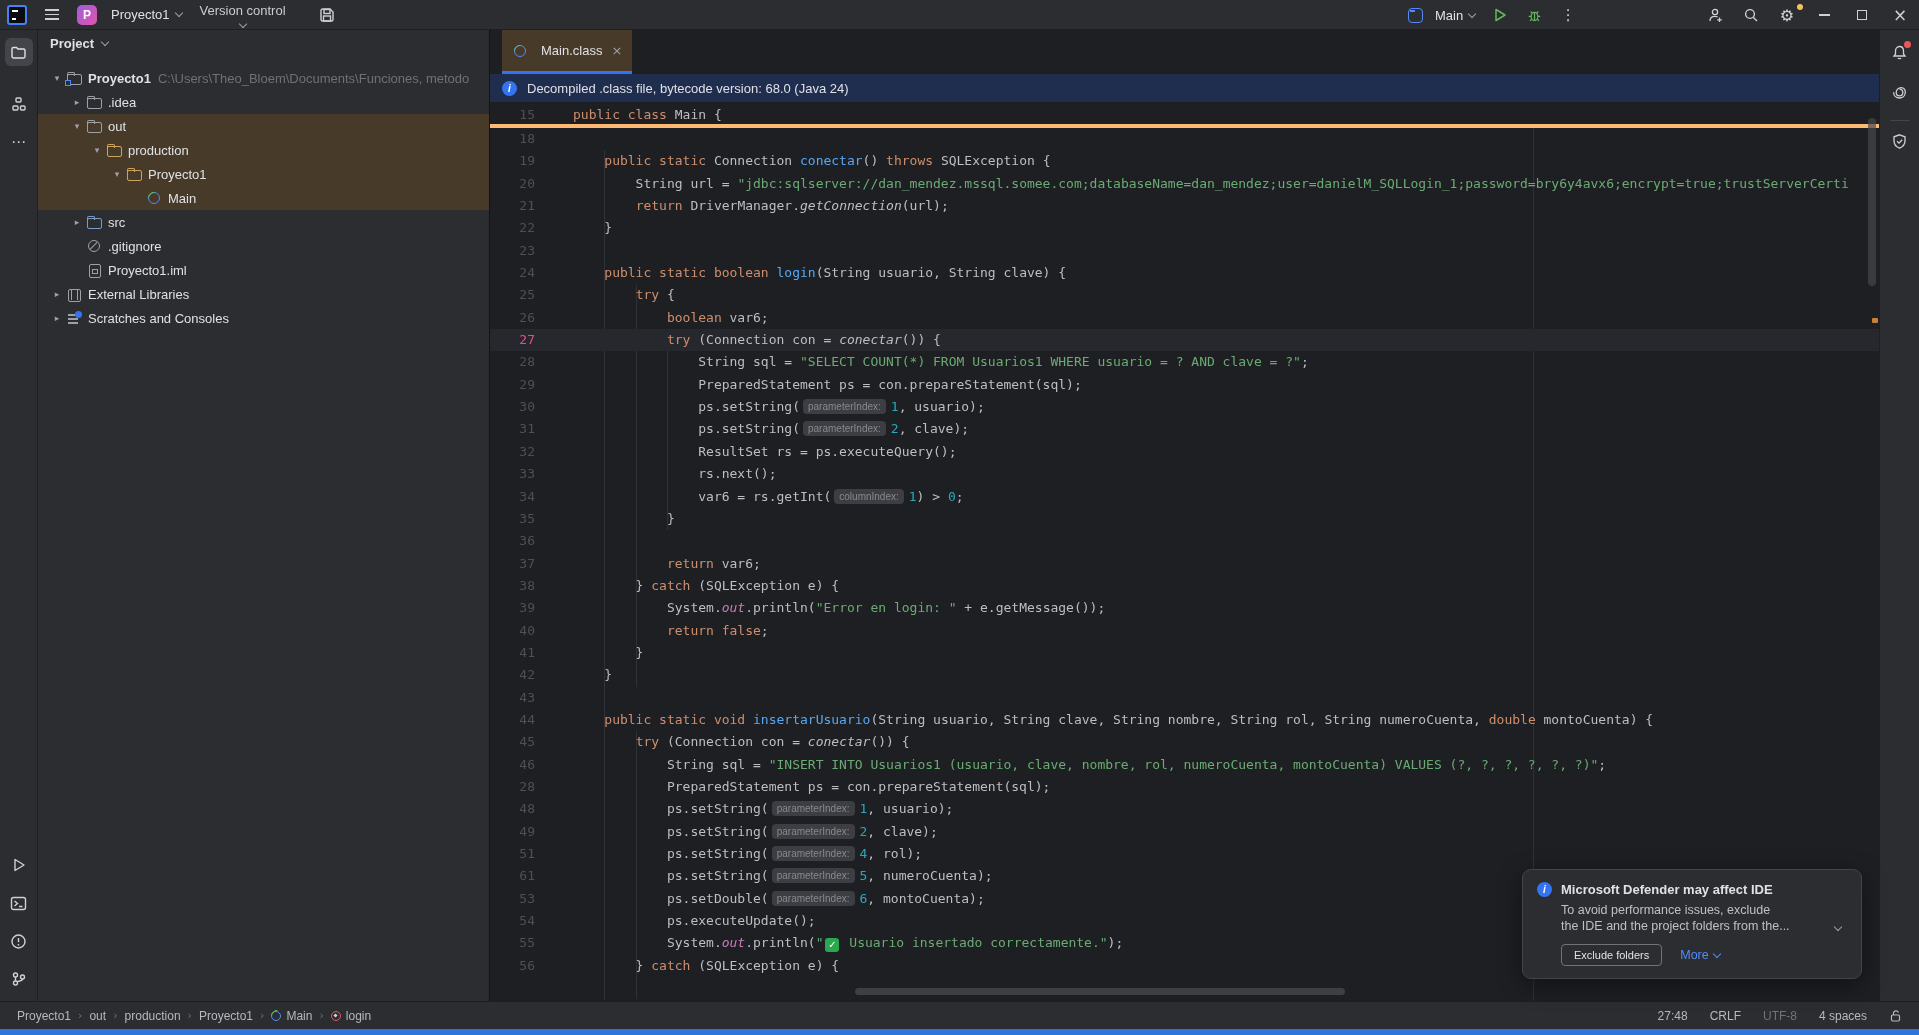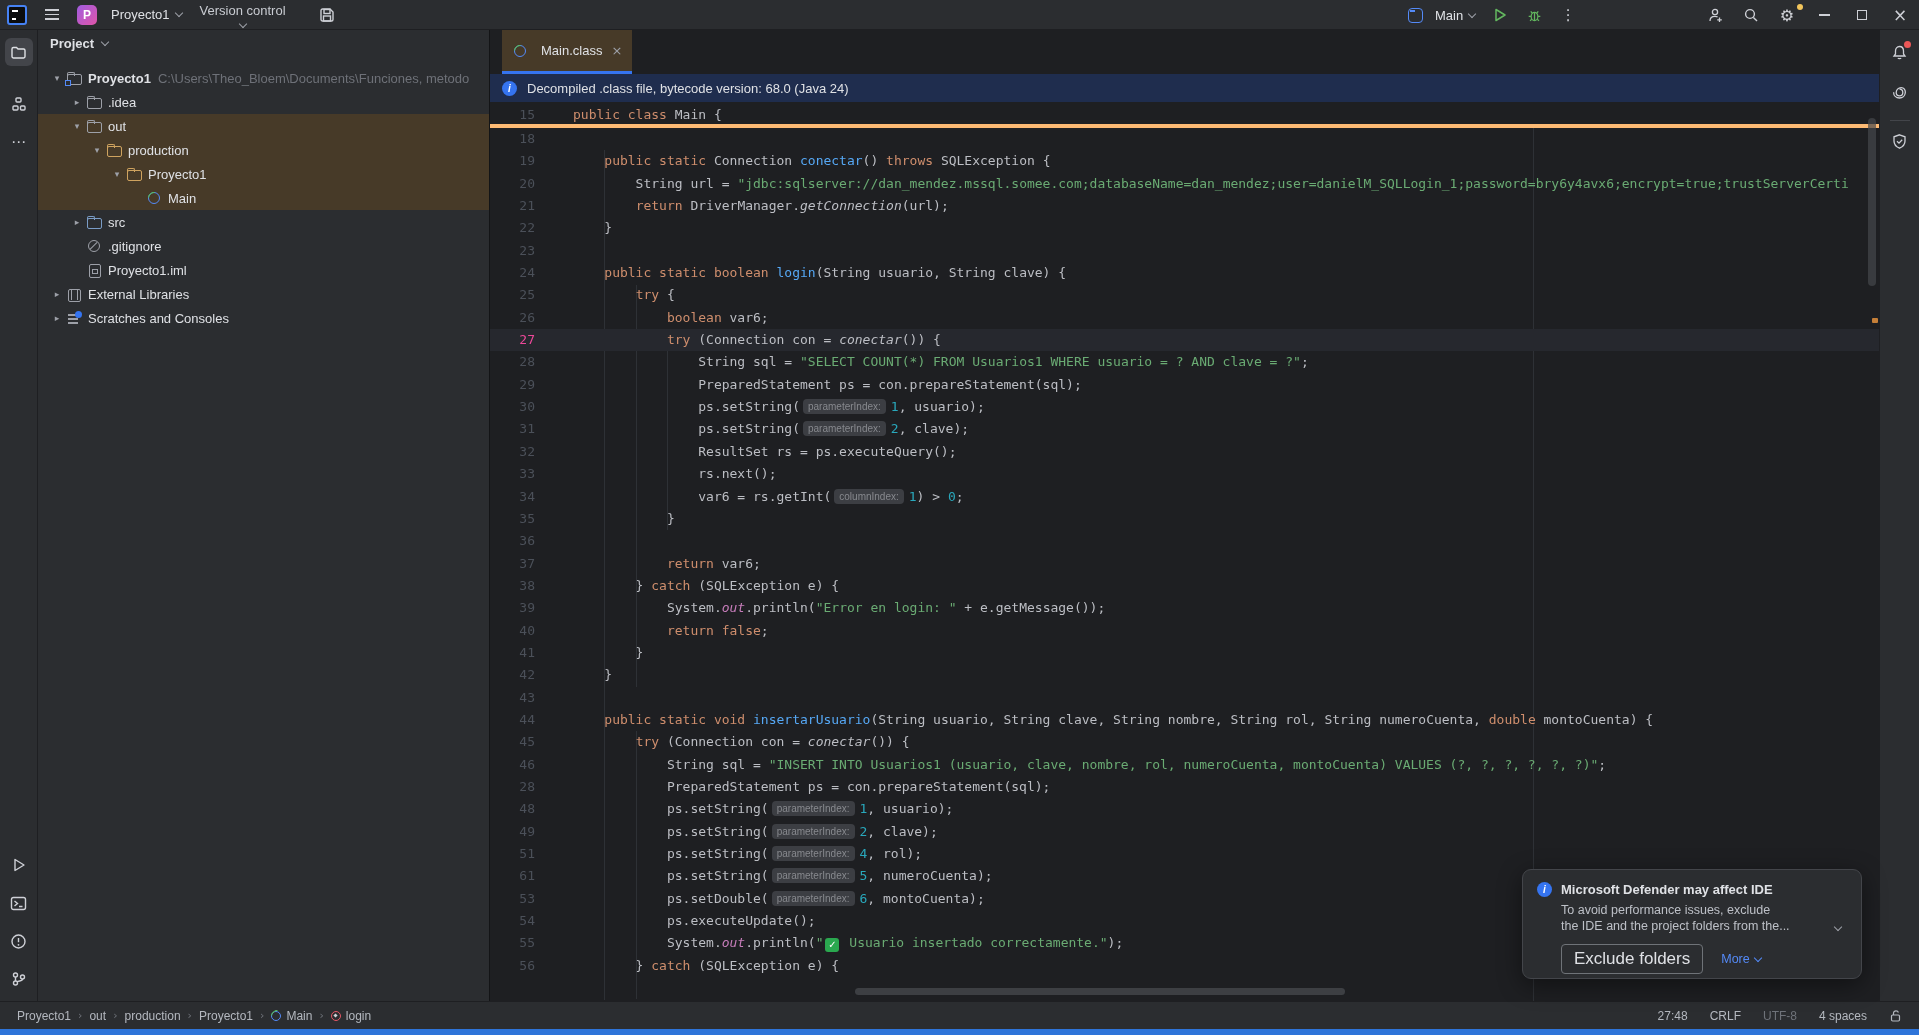--- a/index.html
+++ b/index.html
@@ -141,21 +141,21 @@
 
   
   .popup{ position:absolute; left:1522px; top:869px; width:340px; height:110px; background:#2b2d30;
           border:1px solid #43454a; border-radius:9px; z-index:50; box-shadow:0 6px 24px rgba(0,0,0,.45);
           padding:12px 14px 0 14px;}
   .popup-head{ display:flex; align-items:center; gap:9px; font-size:13px; font-weight:bold; color:#dfe1e5;}
   .popup-body{ margin:5px 0 0 24px; font-size:12.5px; color:#bdc0c7; line-height:16px; position:relative; padding-right:26px;}
   .popup-chev{ position:absolute; right:6px; bottom:4px;}
   .popup-actions{ margin:10px 0 0 24px; display:flex; align-items:center; gap:18px;}
   .btn-outline{ background:none; border:1px solid #6f7378; border-radius:4px; color:#dfe1e5;
-                font-size:17px; padding:4px 12px; font-family:"Liberation Sans",sans-serif;}
+                font-size:11px; padding:4px 12px; font-family:"Liberation Sans",sans-serif;}
   .link-more{ color:#548af7; font-size:12.5px; display:flex; align-items:center; gap:5px;}
   .link-more .cdown{ border-color:#548af7;}
 
   svg{ display:block; }
 </style>
 </head>
 <body>
 
 <div id="app">
 

